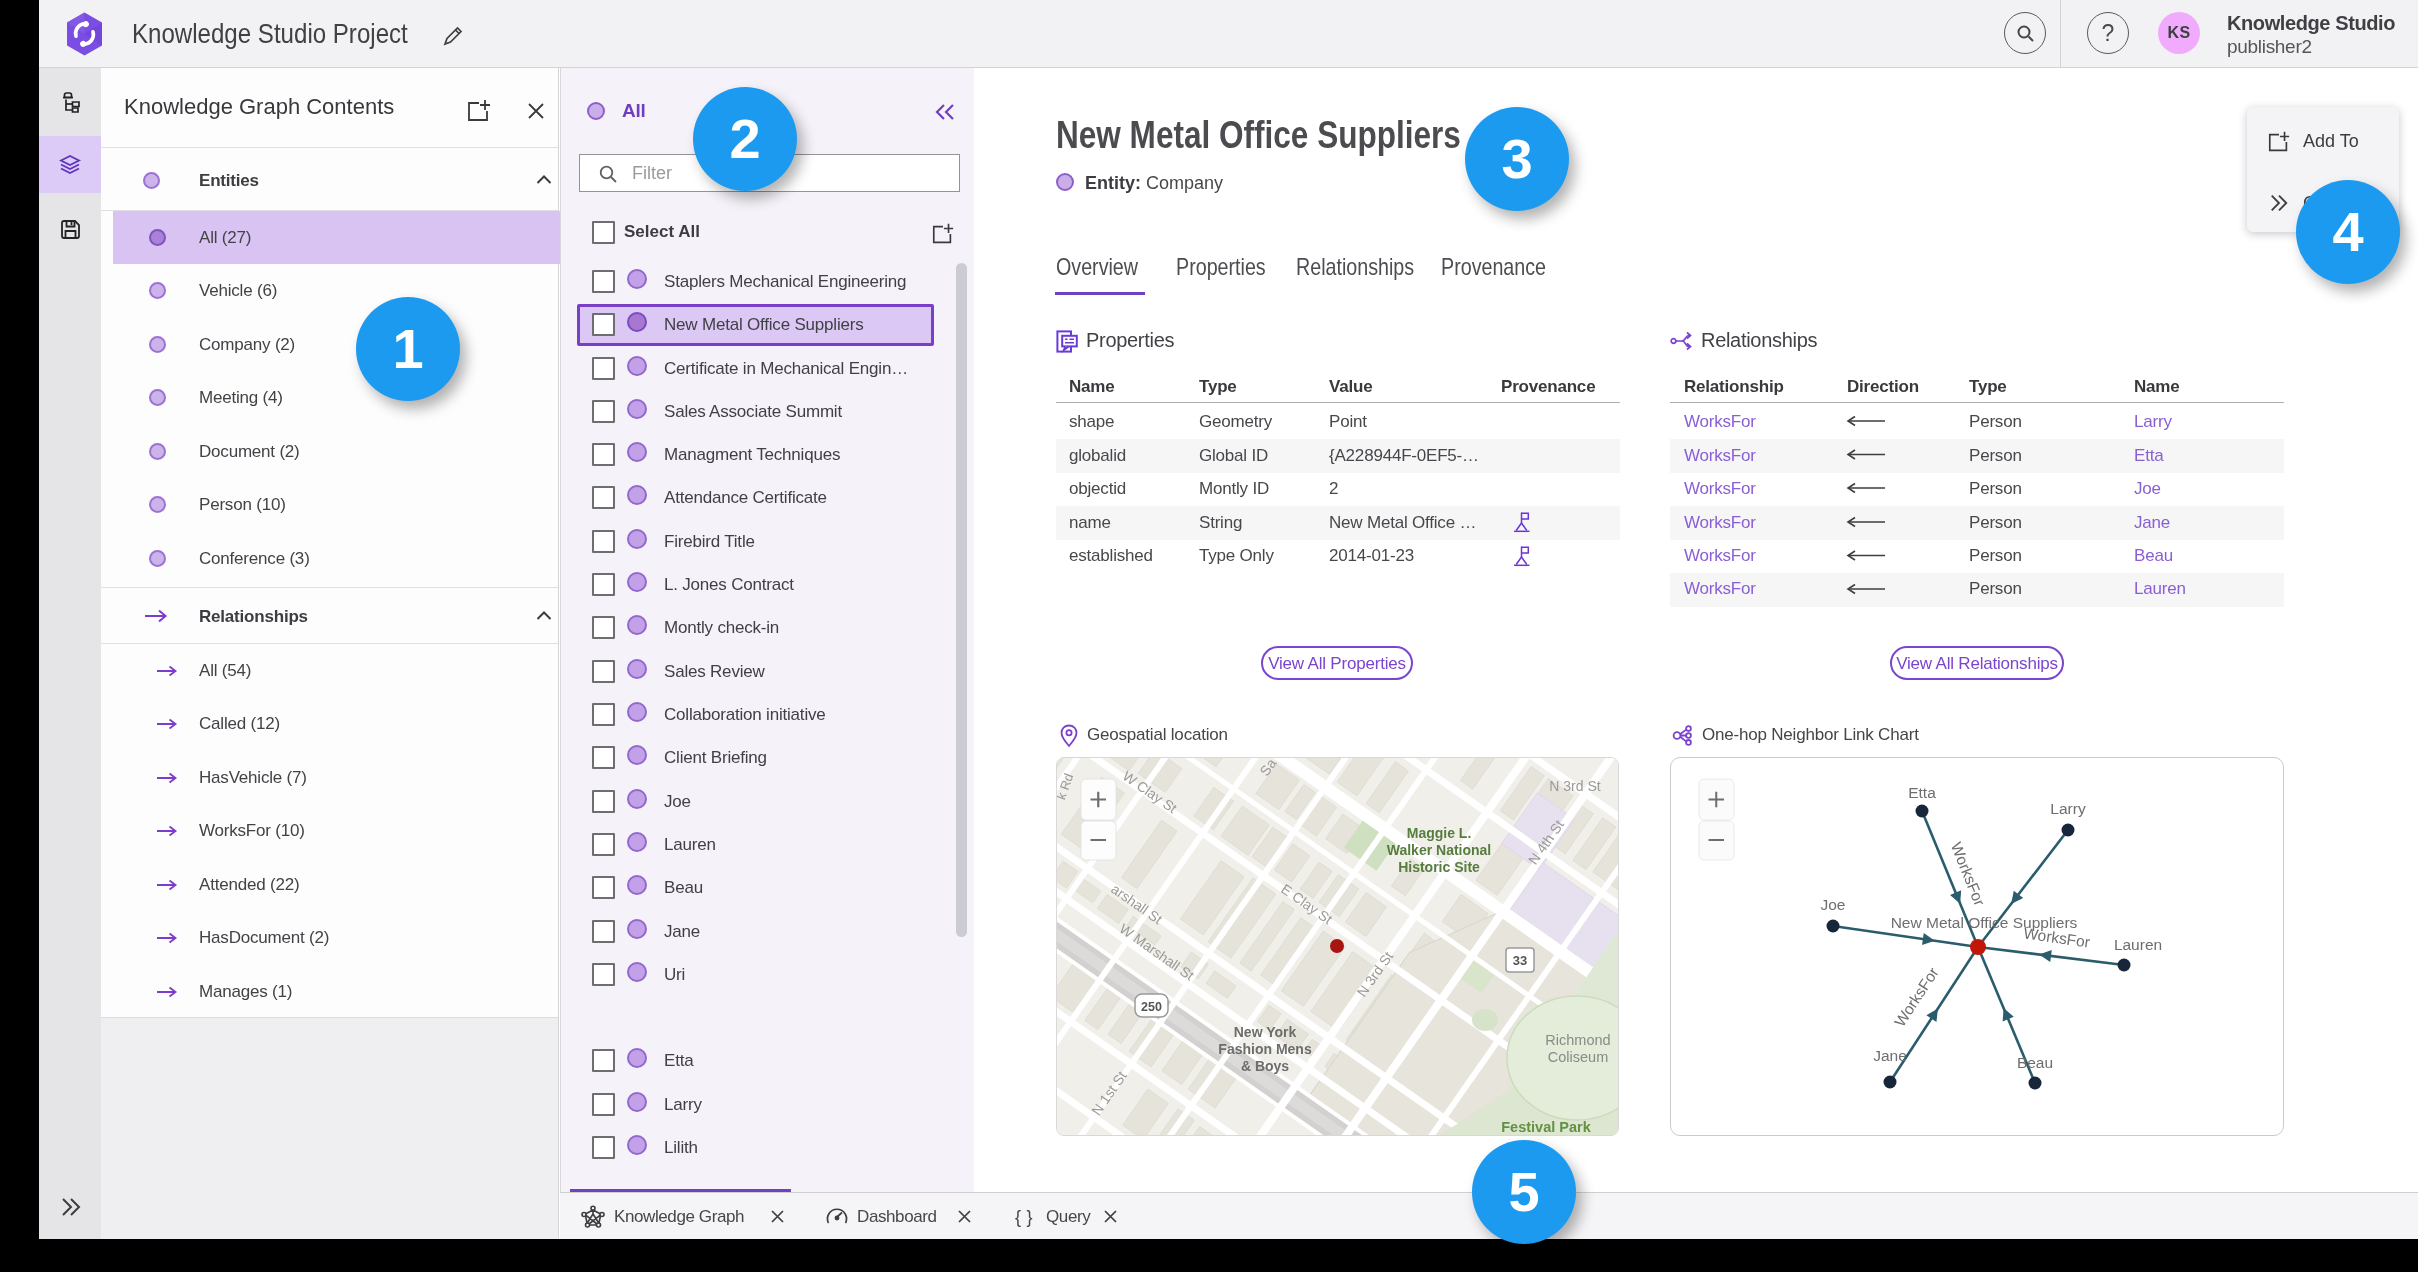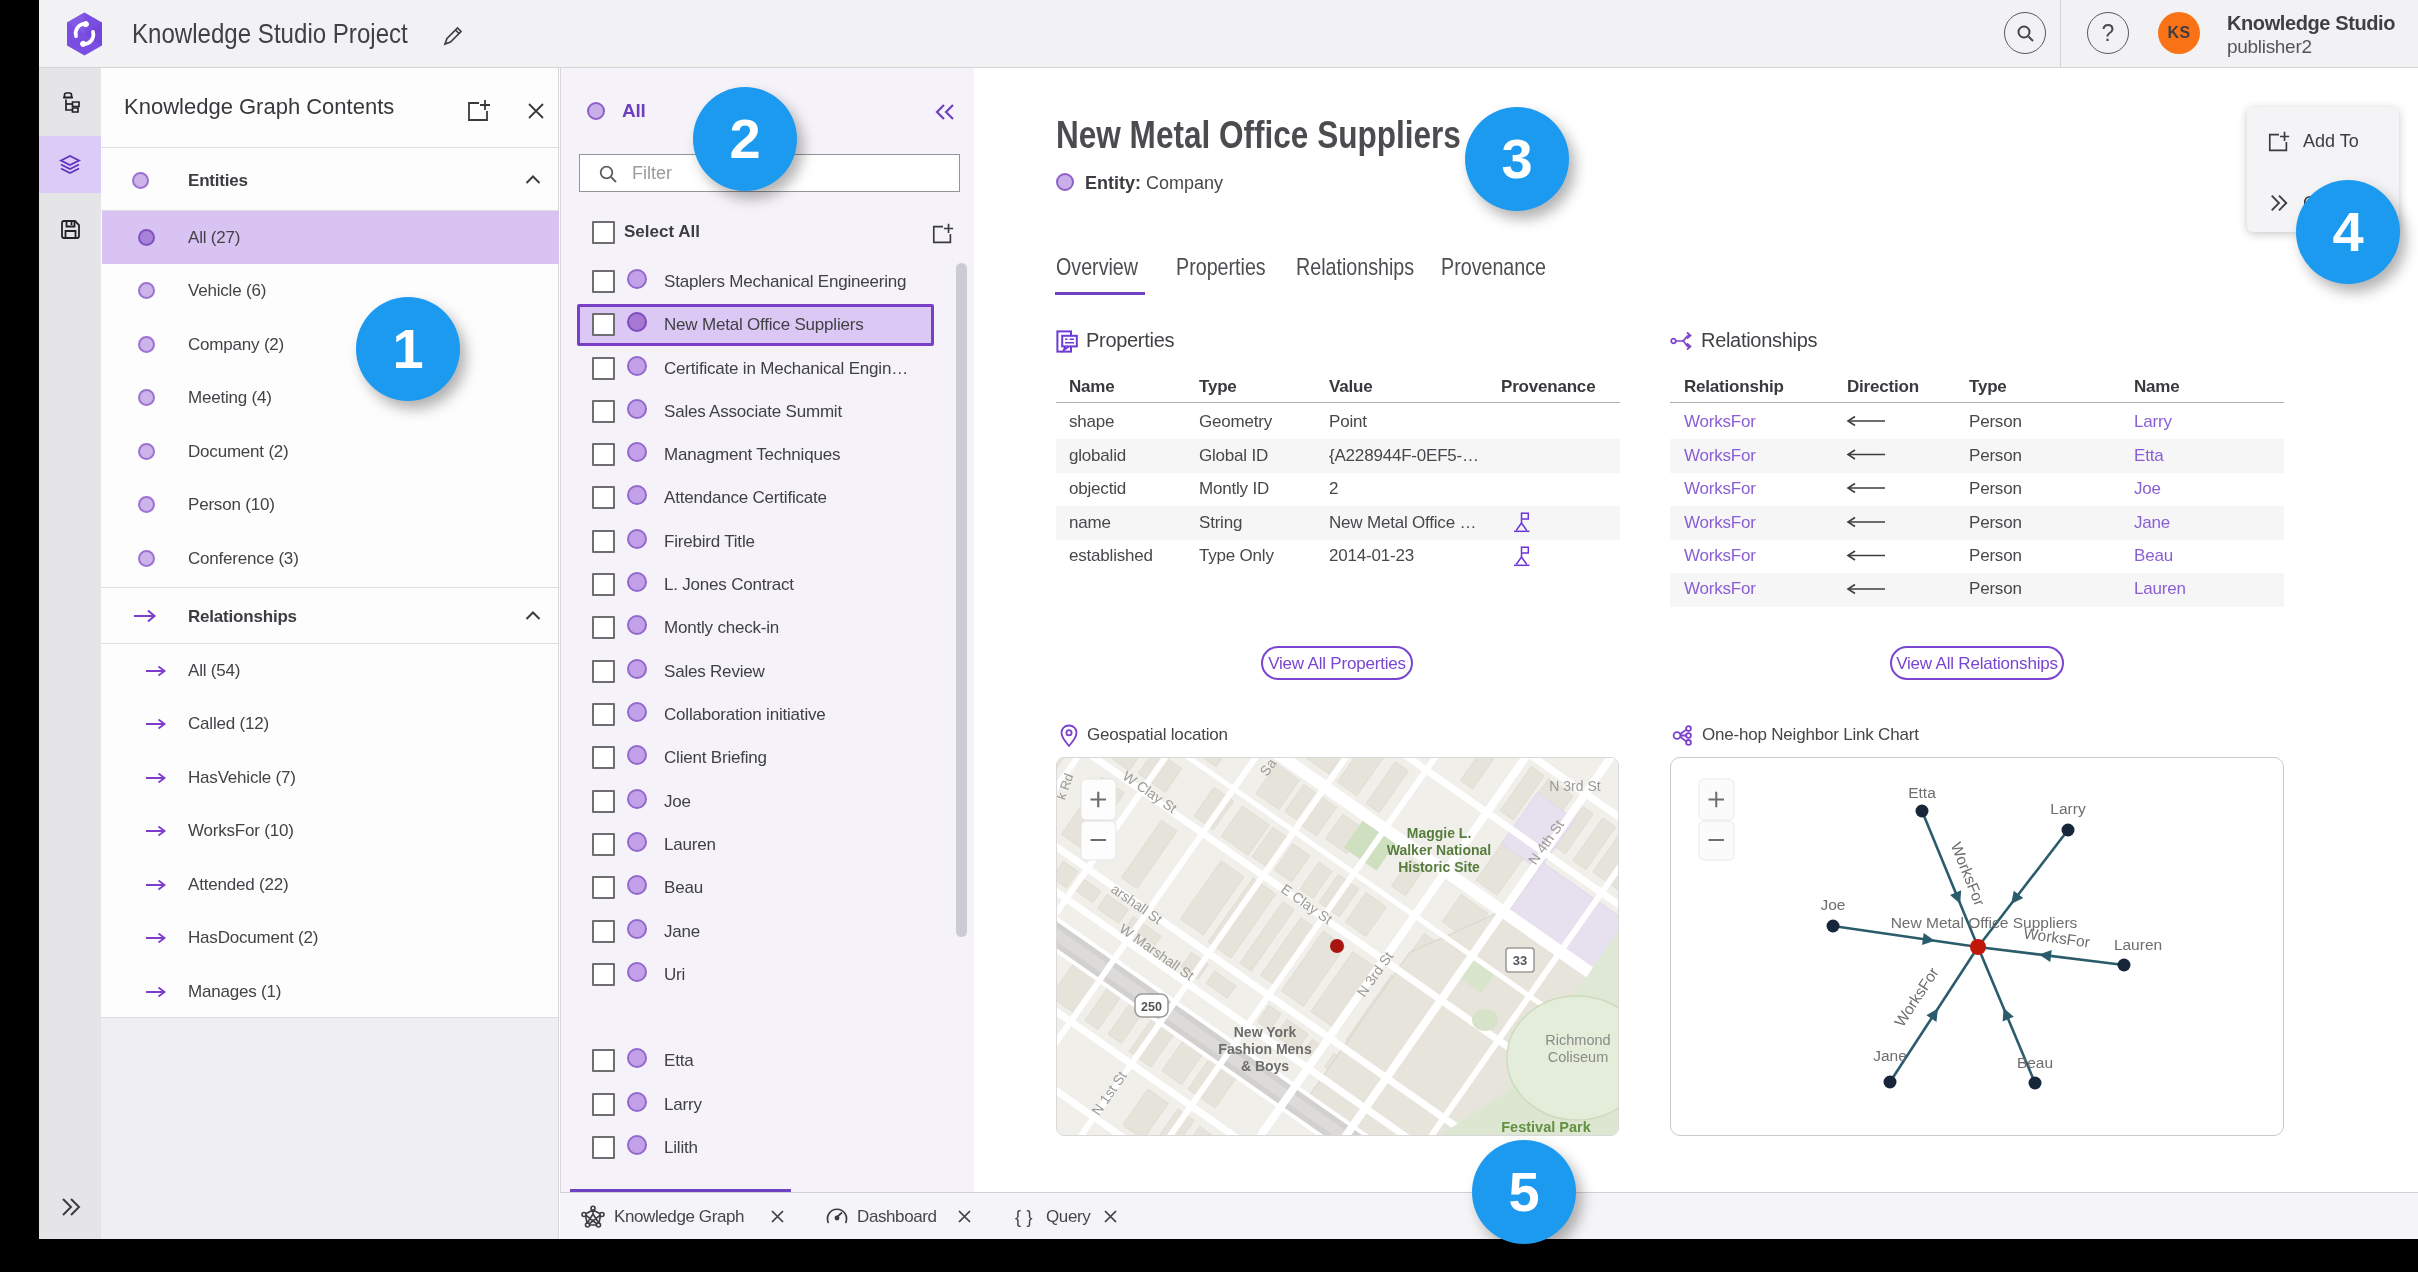--- a/index.html
+++ b/index.html
@@ -6,34 +6,34 @@
 html,body { width:2418px; height:1272px; background:#000; overflow:hidden; }
 body { font-family:"Liberation Sans", sans-serif; color:#4a4a4e; }
 #app { position:absolute; left:0; top:0; width:2399px; height:1239px; background:#fff; overflow:hidden;margin-left:39px; }
 .abs { position:absolute; }
 
 
 #hdr { position:absolute; left:0; top:0; width:2399px; height:68px; background:#f2f1f3; border-bottom:1px solid #d4d4d6; }
 #hdr .title { position:absolute; left:93px; top:20px; font-size:28px; line-height:28px; font-weight:500; color:#404045; transform:scaleX(0.86); transform-origin:0 0; white-space:nowrap; }
 #vdiv { position:absolute; left:2021px; top:0; width:1px; height:67px; background:#d2d2d4; }
 .circbtn { position:absolute; width:42px; height:42px; border:1.8px solid #5a5a5e; border-radius:50%; top:12px; }
-#avatar { position:absolute; left:2119px; top:12px; width:42px; height:42px; border-radius:50%; background:#f97316; text-align:center; line-height:42px; font-size:16px; font-weight:600; color:#3e3e42; letter-spacing:0.5px;}
+#avatar { position:absolute; left:2119px; top:12px; width:42px; height:42px; border-radius:50%; background:#f0abfc; text-align:center; line-height:42px; font-size:16px; font-weight:600; color:#3e3e42; letter-spacing:0.5px;}
 #uname { position:absolute; left:2188px; top:12px; font-size:20px; font-weight:700; color:#3f3f44; letter-spacing:-0.4px;}
 #uname span { display:block; font-weight:400; font-size:19px; color:#55555a; margin-top:1px; letter-spacing:-0.3px;}
 
 
 #rail { position:absolute; left:0; top:68px; width:62px; height:1171px; background:#e5e4e7; }
 #rail .hl { position:absolute; left:0; top:68px; width:62px; height:57px; background:#dccbf6; }
 
 
 #p1 { position:absolute; left:62px; top:68px; width:458px; height:1171px; background:#efeff1; border-right:1px solid #d6d6d8; }
 #p1 .white { position:absolute; left:0; top:0; width:457px; height:950px; background:#fdfdfe; border-bottom:1px solid #dcdcde; }
 #p1 .ptitle { position:absolute; left:23px; top:28px; font-size:22px; line-height:22px; font-weight:500; color:#38383c; letter-spacing:0; }
 .sep { position:absolute; left:0; width:457px; height:1px; background:#e0e0e2; }
-.treerow { position:absolute; left:1px; width:457px; height:53px;text-align:right; }
+.treerow { position:absolute; left:12px; width:457px; height:53px;text-align:right; }
 .treerow .lbl { position:absolute; left:86px; top:50%; transform:translateY(-50%); font-size:17px; color:#434347; letter-spacing:-0.2px;}
 .circ { display:inline-block; border-radius:50%; }
 
 
 #p2 { position:absolute; left:521px; top:68px; width:414px; height:1171px; background:#f5f3f9; border-left:1px solid #d8d8da; }
 #allhdr { position:absolute; left:583px; top:100px; font-size:19px; font-weight:700; color:#6f3fc0; letter-spacing:-0.2px;}
 #filter { position:absolute; left:540px; top:154px; width:381px; height:38px; background:#fff; border:1px solid #949496; }
 #filter .ph { position:absolute; left:52px; top:8px; font-size:18px; color:#9b9b9d; }
 .ckb { position:absolute; width:23px; height:23px; border:2px solid #6e6e72; background:#fff; border-radius:1px; }
 .litem { position:absolute; left:521px; width:414px; height:43px; }

